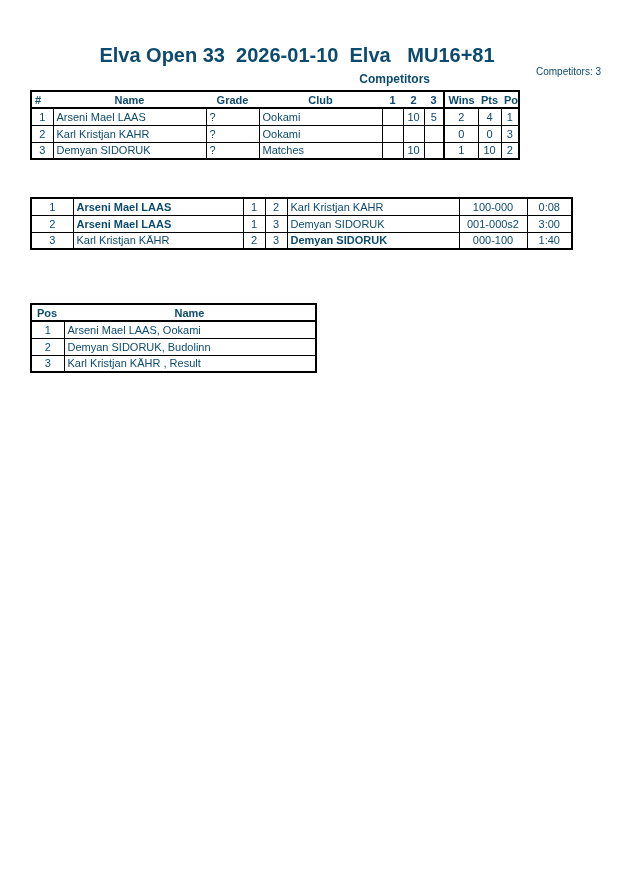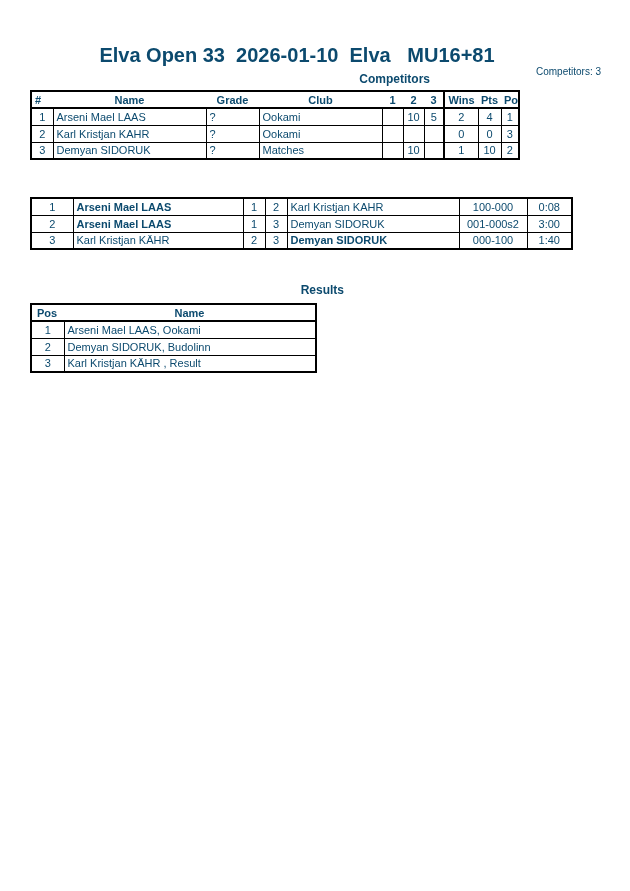--- a/index.html
+++ b/index.html
@@ -179,21 +179,20 @@
       <td class="left">Karl Kristjan KÄHR</td>
       <td class="center">2</td>
       <td class="center">3</td>
       <td class="left bold">Demyan SIDORUK</td>
       <td class="center">000-100</td>
       <td class="center">1:40</td>
     </tr>
   </tbody>
     </table>
 
-  <div class="section-heading" id="h-results">Results</div>
 
   <table id="t-results">
     <colgroup>
       <col style="width:33px">
         <col style="width:252px">
     </colgroup>
     <tbody>
         <tr>
       <th class="left padl">Pos</th>
       <th>Name</th>

